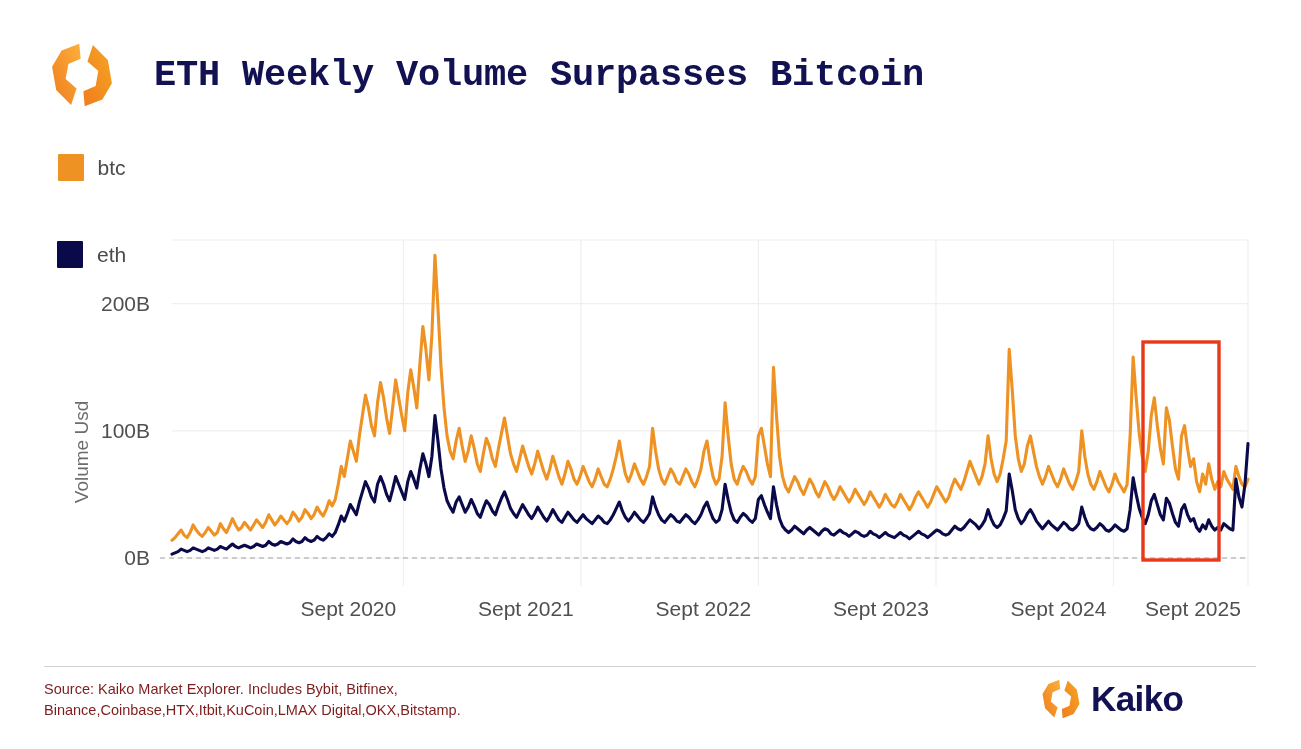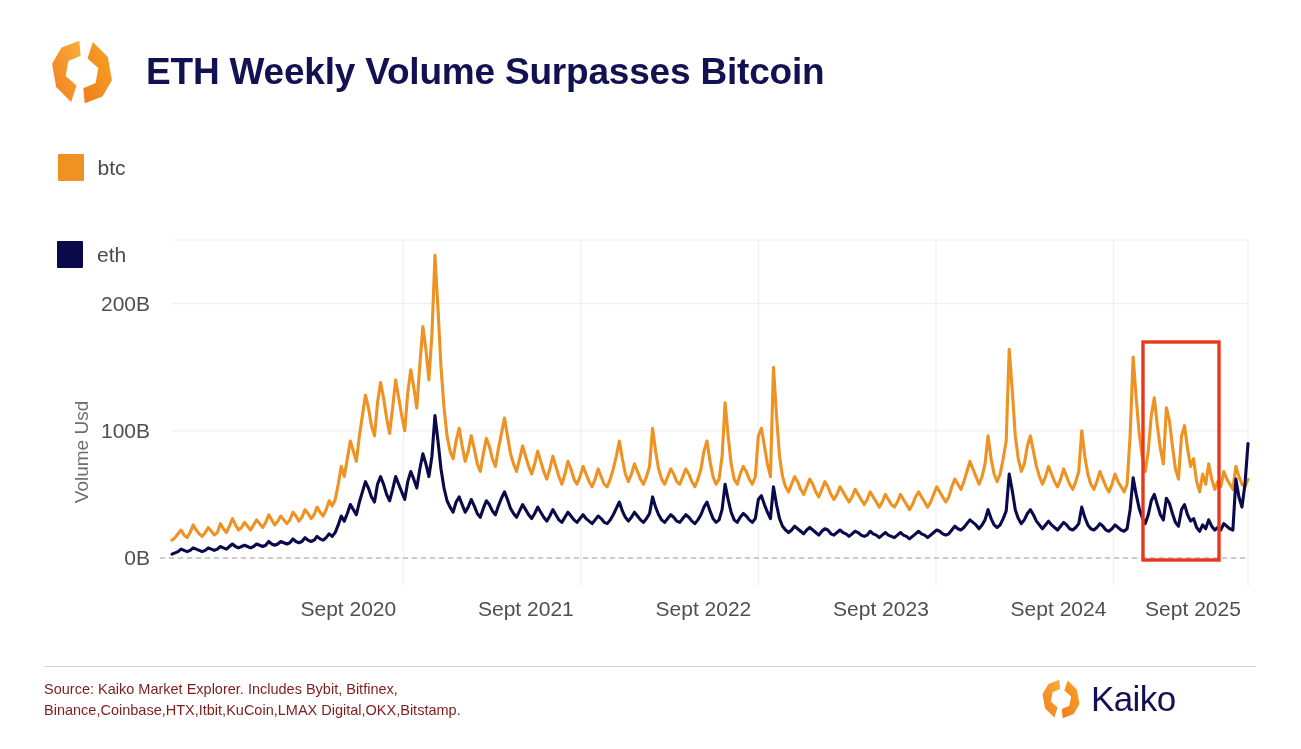--- a/index.html
+++ b/index.html
@@ -11,22 +11,22 @@
     overflow:hidden;
     position:relative;
   }
   .page{position:absolute;inset:0;}
 
   
   .header{position:absolute;left:48px;top:38px;display:flex;align-items:center;gap:22px;}
   .brand-mark{width:68px;height:68px;display:block;}
   .title{
     font-size:37px;font-weight:bold;color:#121152;
-    letter-spacing:-0.2px;white-space:nowrap;margin:8px;
-    font-family:Liberation Sans, sans-serif;
+    letter-spacing:-0.2px;white-space:nowrap;margin:16px;
+    font-family:Liberation Mono, monospace;
   }
 
   
   .legend{position:absolute;left:57px;top:154px;display:flex;align-items:center;gap:60px;flex-direction:column;}
   .legend-item{display:flex;align-items:center;gap:14px;}
   .legend-swatch{width:26px;height:27px;display:block;border-radius:1px;}
   .legend-label{font-size:21px;color:#4a4a4a;font-family:"Liberation Sans",sans-serif;}
 
   
   .chart-wrap{position:absolute;left:0;top:222px;width:1301px;height:410px;}
@@ -39,21 +39,21 @@
 
   
   .divider{position:absolute;left:44px;top:666px;width:1212px;height:1px;background:#d3d3d3;}
   .source{
     position:absolute;left:44px;top:679px;width:640px;
     font-size:14.5px;line-height:1.45;color:#7f1d1d;
     font-family:"Liberation Sans",sans-serif;
   }
   .footer-logo{position:absolute;left:1040px;top:678px;display:flex;align-items:center;gap:9px;}
   .footer-mark{width:42px;height:42px;display:block;}
-  .footer-word{font-size:35px;font-weight:normal;color:#121152;letter-spacing:-0.6px;font-family:"Liberation Sans",sans-serif;}
+  .footer-word{font-size:35px;font-weight:bold;color:#121152;letter-spacing:-0.6px;font-family:"Liberation Sans",sans-serif;}
 </style>
 </head>
 <body>
 
 <div class="page">
 
   <div class="header">
     <span>
       <svg class="brand-mark" viewBox="0 0 100 100" aria-hidden="true">
         <defs>

